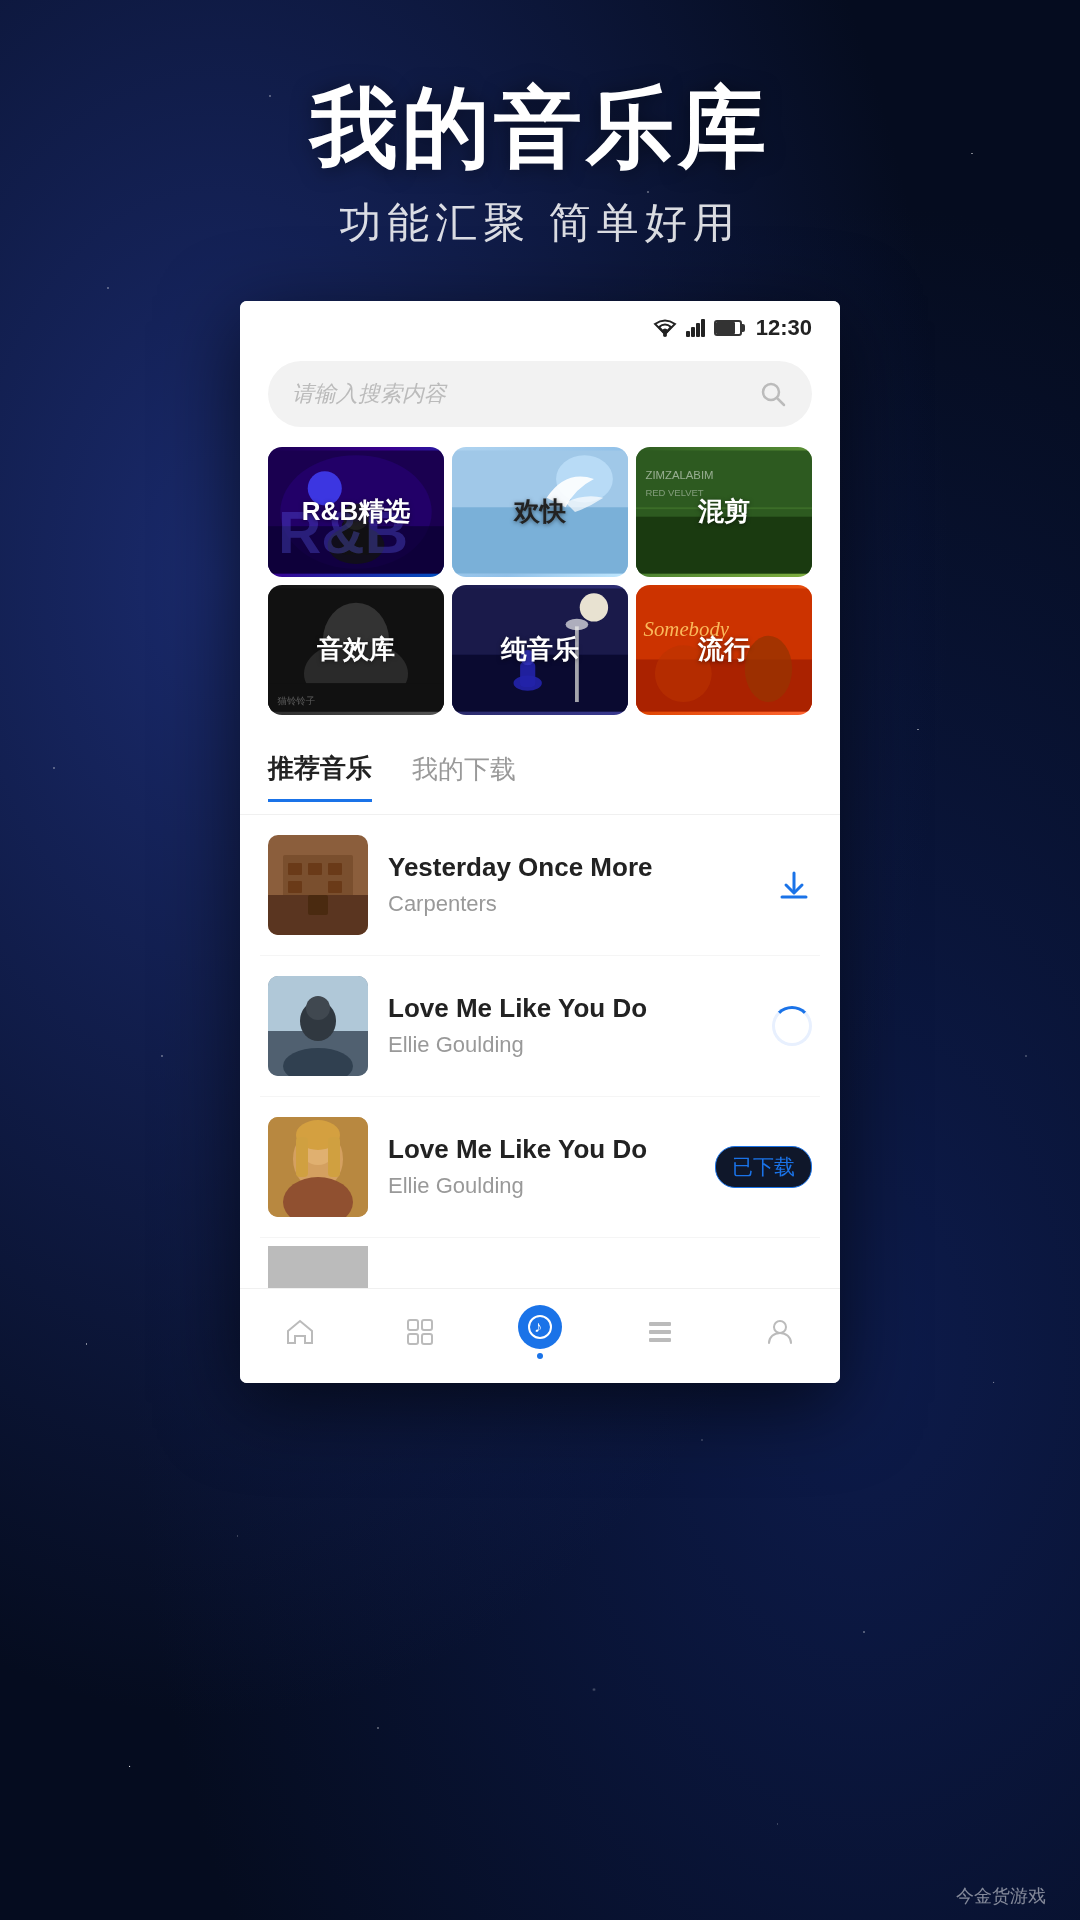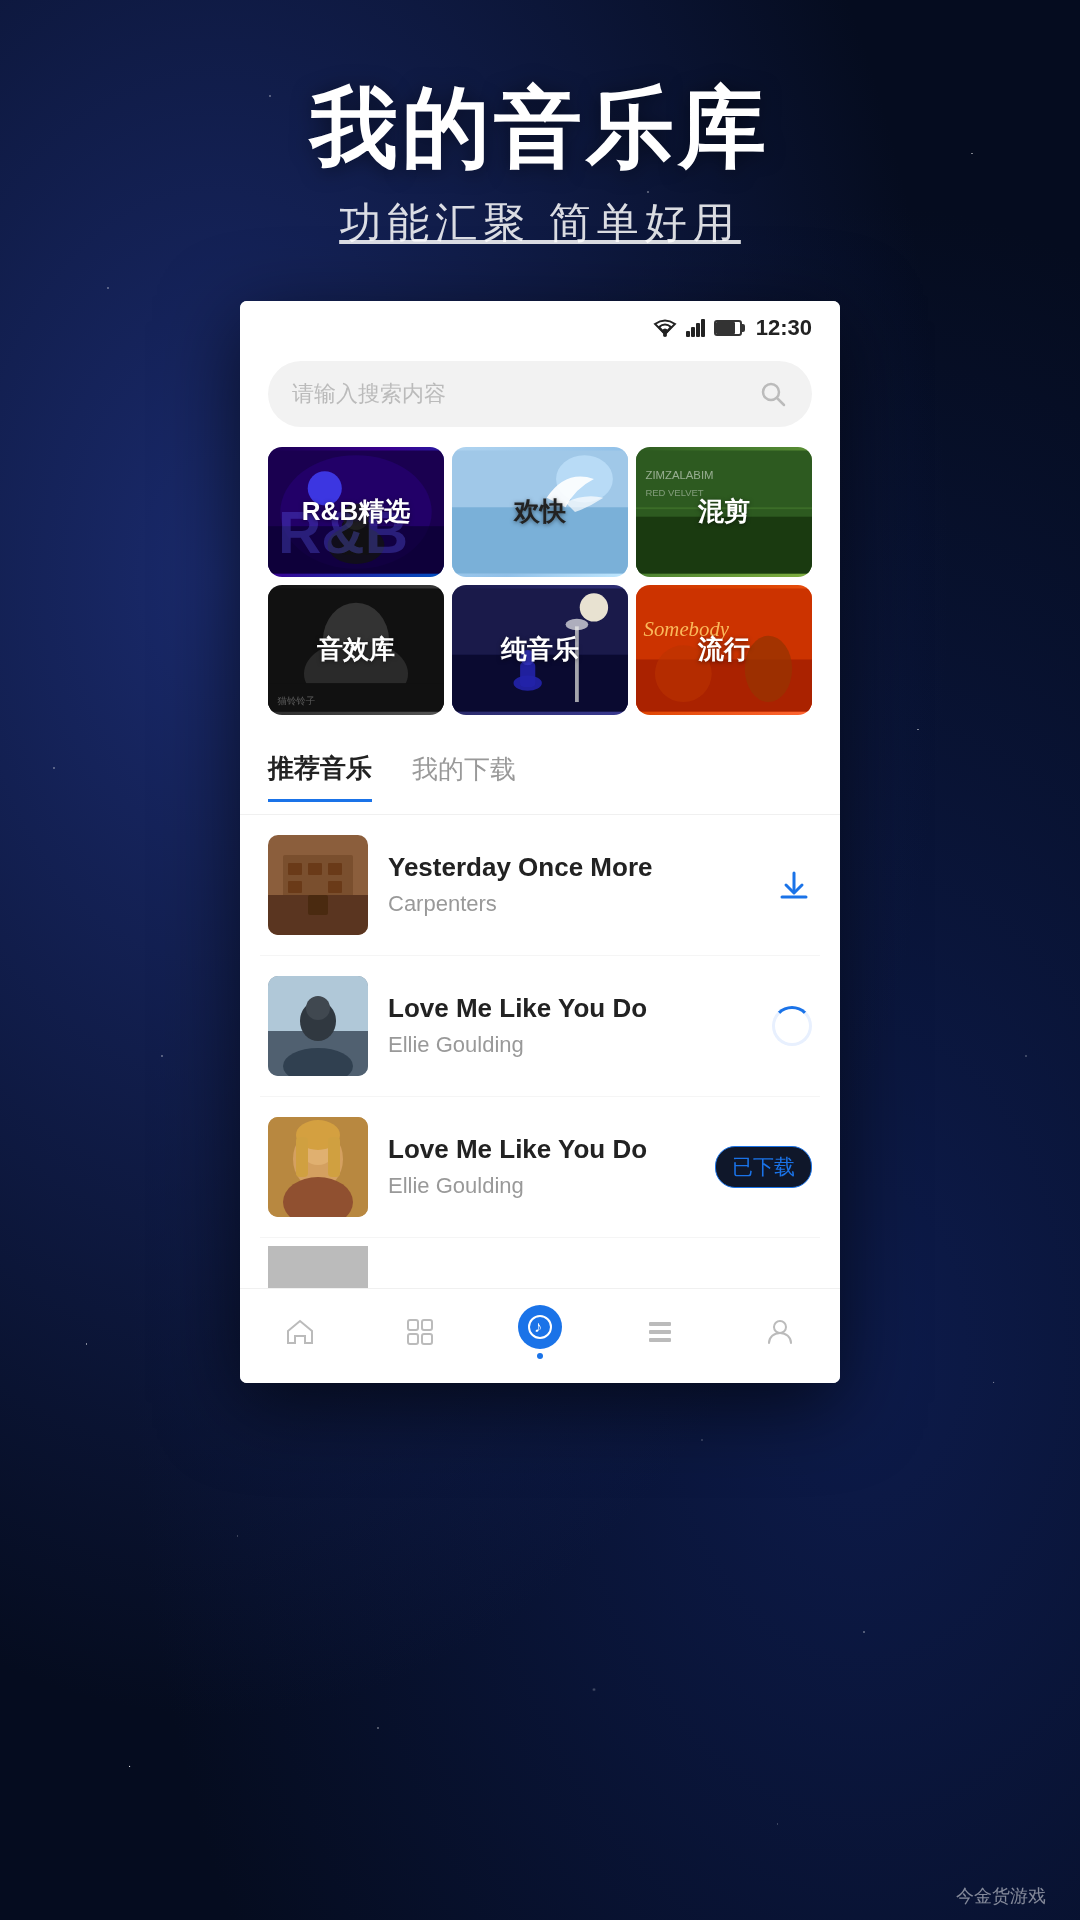--- a/index.html
+++ b/index.html
@@ -71,21 +71,20 @@
       text-shadow: 0 2px 20px rgba(0,0,0,0.5);
       line-height: 1.1;
     }
 
     .header-subtitle {
       color: rgba(255,255,255,0.85);
       font-size: 42px;
       margin-top: 18px;
       letter-spacing: 6px;
       font-weight: 400;
-      text-decoration: underline;
     }
 
     
     .phone-frame {
       position: relative;
       z-index: 2;
       background: #fff;
       width: 600px;
       border-radius: 7px;
       margin: 50px auto 0;
@@ -147,20 +146,21 @@
     }
 
     
     .search-bar {
       margin: 12px 28px 20px;
       background: #f2f2f2;
       border-radius: 40px;
       display: flex;
       align-items: center;
       padding: 18px 24px;
+      font-style: italic;
     }
 
     .search-placeholder {
       flex: 1;
       color: #bbb;
       font-size: 22px;
     }
 
     .search-icon-wrap {
       width: 30px;

